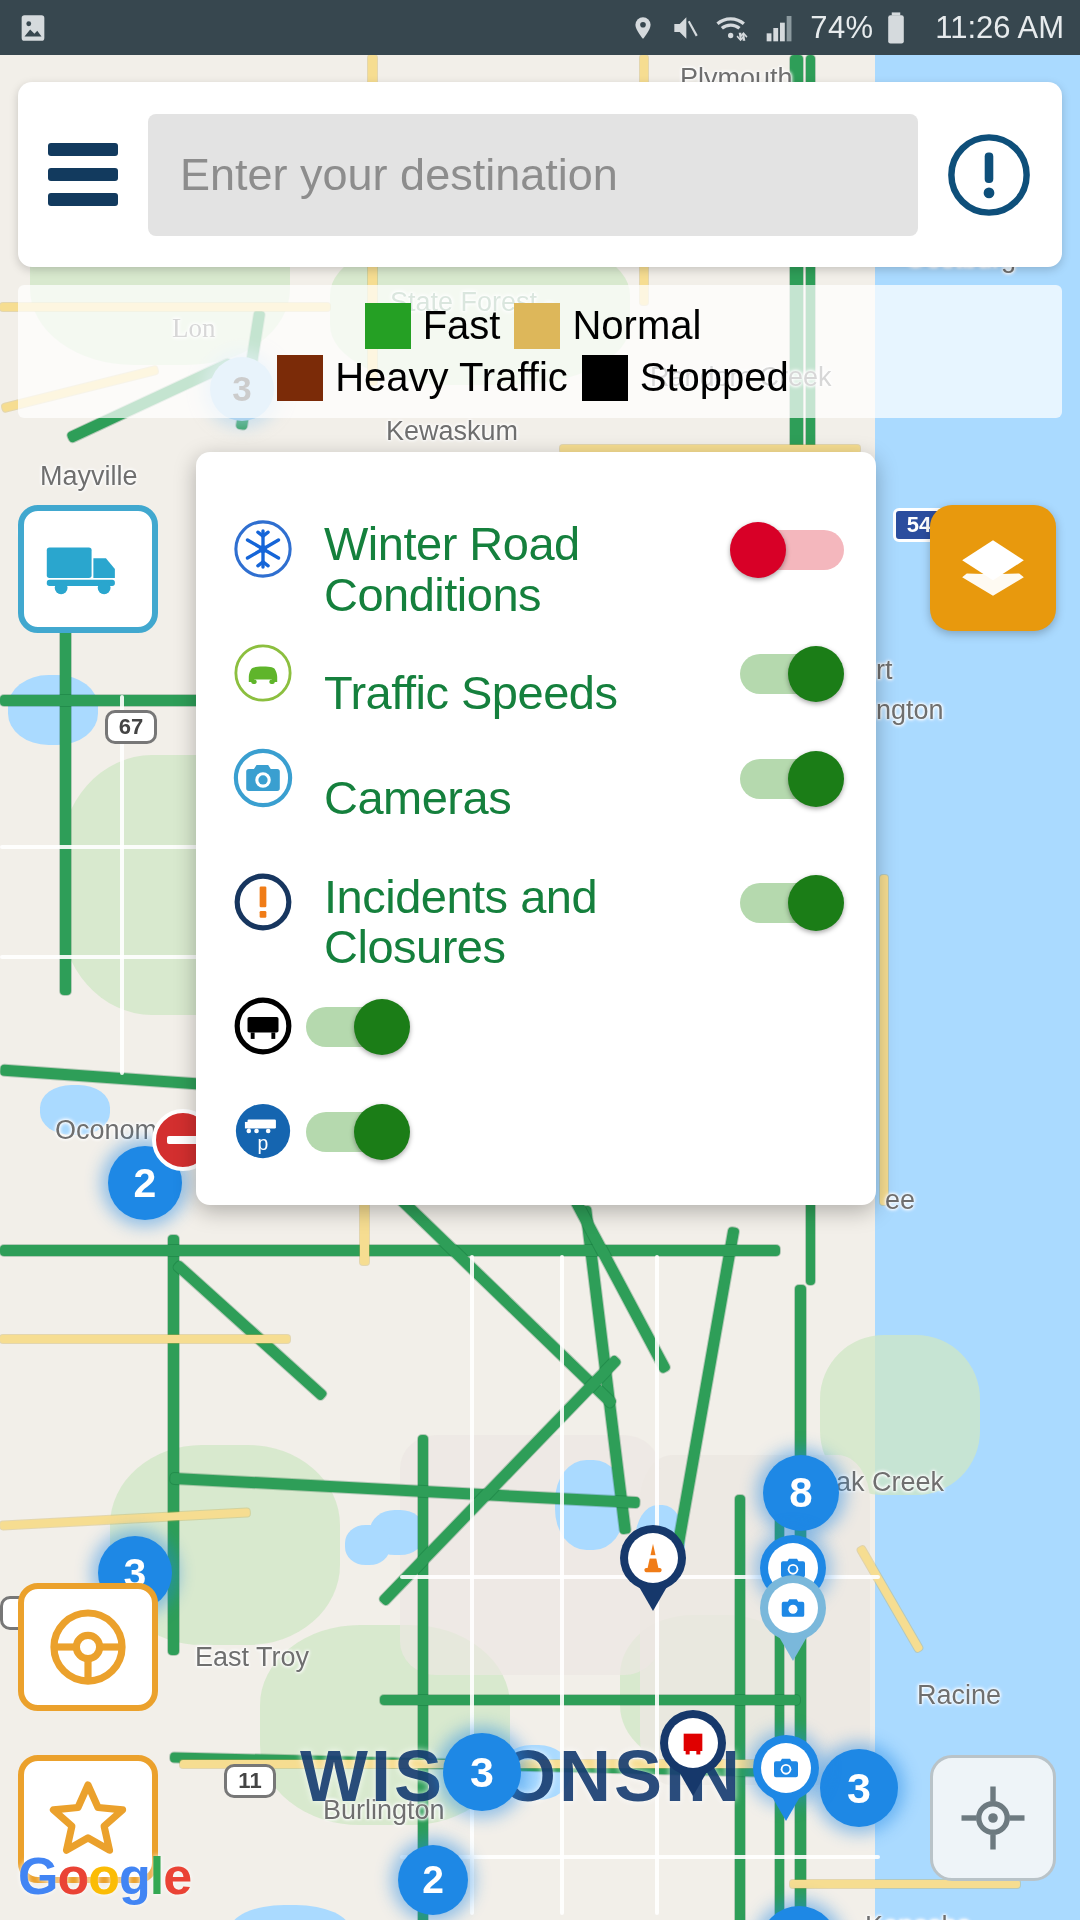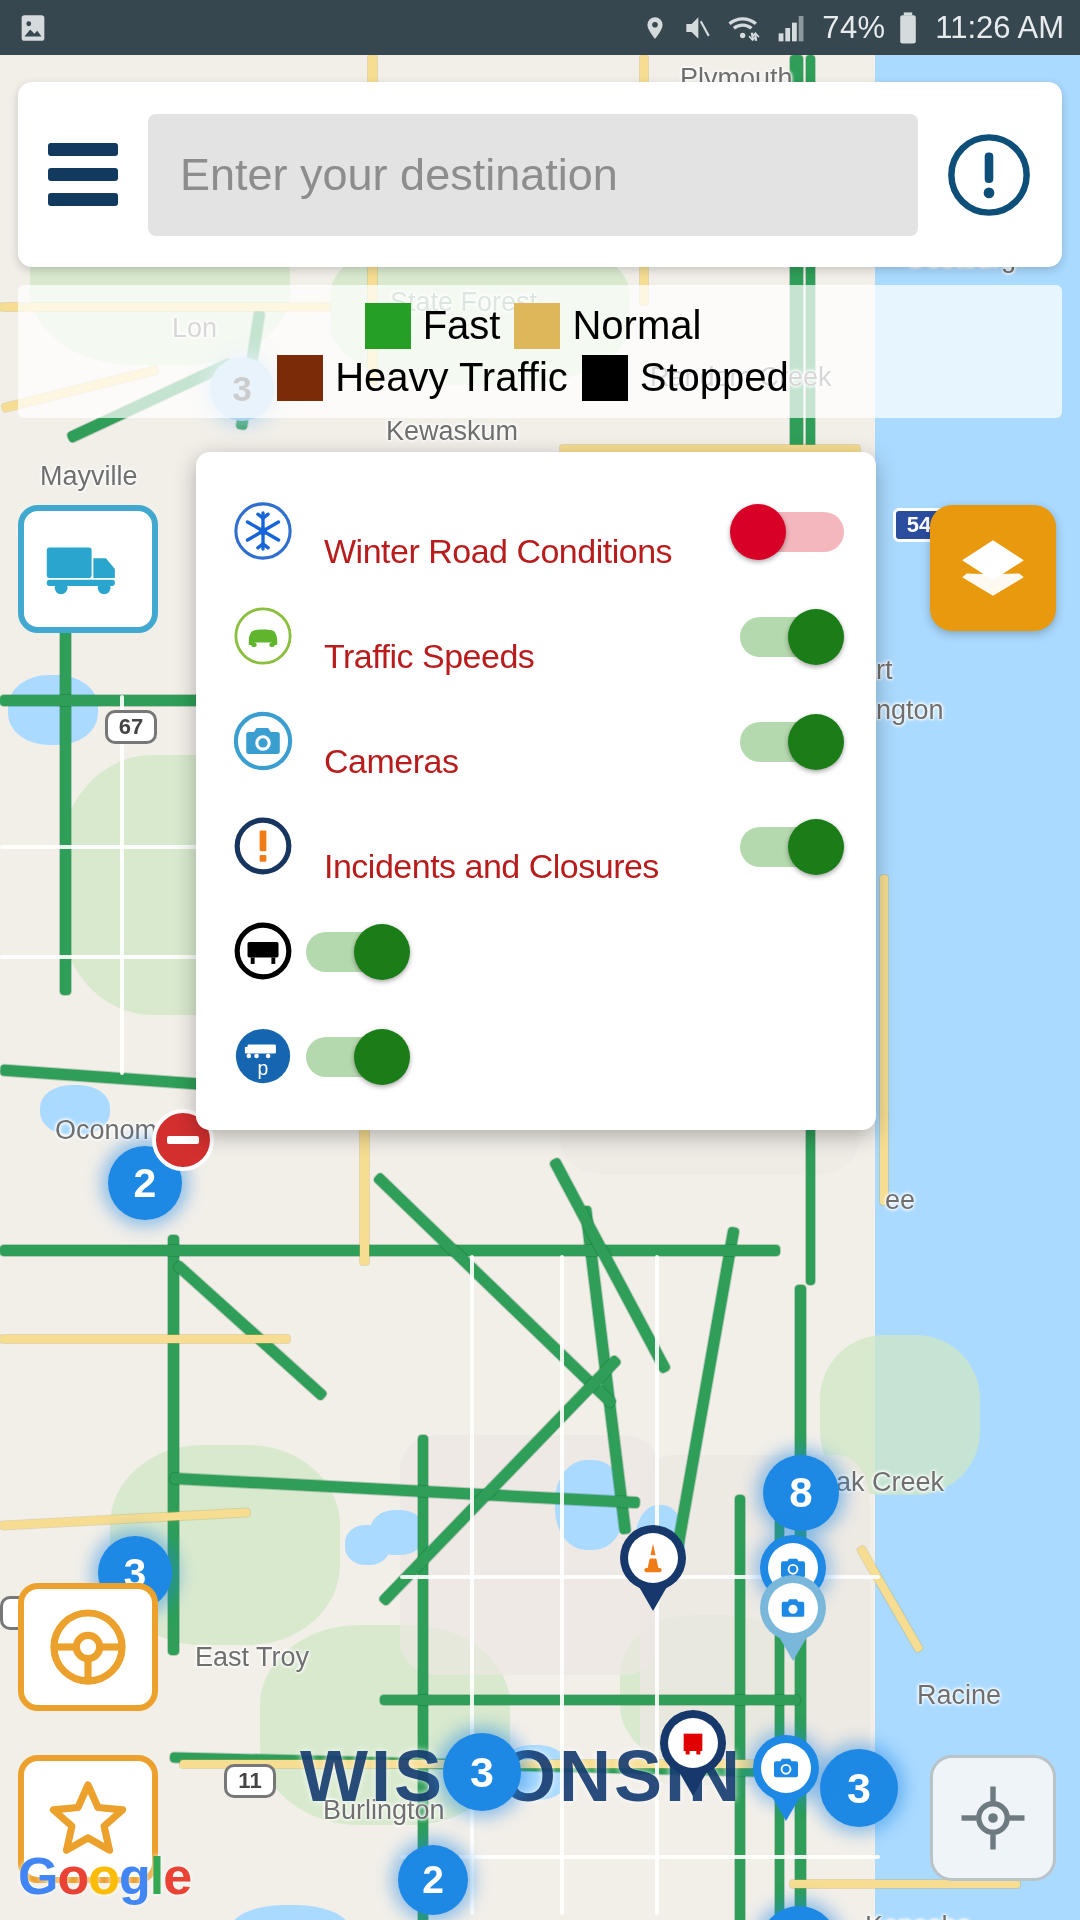--- a/index.html
+++ b/index.html
@@ -13,21 +13,21 @@
   
   .statusbar{
     position:absolute; top:0; left:0; width:1080px; height:55px;
     background:#37474f; display:flex; align-items:center;
     padding:0 16px; z-index:60;
   }
   .sb-left{ display:flex; align-items:center; gap:10px; }
   .sb-right{ margin-left:auto; display:flex; align-items:center; gap:12px; }
   .sb-icon{ fill:#d5dadd; display:block; }
   .sb-text{ color:#e7ebed; font-size:31px; letter-spacing:.3px; }
-  .sb-time{ color:#e7ebed; font-size:31px; margin-left:4px; }
+  .sb-time{ color:#e7ebed; font-size:31px; margin-left:16px; }
 
   
   .map{
     position:absolute; top:55px; left:0; width:1080px; height:1865px;
     background:#f2efe9; overflow:hidden; z-index:1;
   }
   .lake{
     position:absolute; right:0; top:0; width:250px; height:1865px;
     background:#aadaff;
   }
@@ -169,21 +169,21 @@
     position:absolute; top:452px; left:196px; width:680px;
     background:#fff; border-radius:14px; z-index:40;
     padding:26px 0 22px 0;
     box-shadow:0 6px 22px rgba(0,0,0,.28);
   }
   .row{
     display:flex; align-items:center; min-height:105px; padding:0 36px 0 30px;
   }
   .row-icon{ width:74px; flex:0 0 74px; display:flex; align-items:center; justify-content:center; }
   .row-label{
-    flex:1; font-size:34px; color:#b91c1c; line-height:1.08;
+    flex:1; font-size:47px; color:#15803d; line-height:1.08;
     margin-left:24px; letter-spacing:-.5px;margin-top:41px;
   }
   .toggle{
     position:relative; width:106px; height:54px; flex:0 0 106px; cursor:pointer;
   }
   .toggle .track{
     position:absolute; left:0; top:8px; width:100px; height:40px;
     border-radius:22px;
   }
   .toggle .knob{
@@ -272,21 +272,21 @@
   <div class="road-w" style="left:470px;top:1200px;width:4px;height:660px;"></div>
   <div class="road-w" style="left:560px;top:1200px;width:4px;height:660px;"></div>
   <div class="road-w" style="left:655px;top:1200px;width:4px;height:660px;"></div>
   <div class="road-w" style="left:400px;top:1520px;width:480px;height:4px;"></div>
   <div class="road-w" style="left:400px;top:1800px;width:480px;height:4px;"></div>
 
   <div id="maplabels">
       <div class="maplabel" style="left: 680px; top: 8px;">Plymouth</div>
       <div class="maplabel" style="left: 905px; top: 188px;">Oostburg</div>
       <div class="maplabel green" style="left: 390px; top: 232px;">State Forest -</div>
-      <div class="maplabel" style="left: 172px; top: 258px;">Lon</div>
+      <div class="maplabel" style="left: 172px; top: 258px; font-family: Liberation Serif, serif;">Lon</div>
       <div class="maplabel" style="left: 650px; top: 307px;">Random Creek</div>
       <div class="maplabel" style="left: 386px; top: 361px;">Kewaskum</div>
       <div class="maplabel" style="left: 40px; top: 406px;">Mayville</div>
       <div class="maplabel" style="left: 18px; top: 462px;">Cor</div>
       <div class="maplabel" style="left: 876px; top: 600px;">rt</div>
       <div class="maplabel" style="left: 876px; top: 640px;">ngton</div>
       <div class="maplabel" style="left: 55px; top: 1060px; text-align: center;">Oconom</div>
       <div class="maplabel" style="left: 885px; top: 1130px;">ee</div>
       <div class="maplabel" style="left: 815px; top: 1412px;">Oak Creek</div>
       <div class="maplabel" style="left: 195px; top: 1587px;">East Troy</div>

